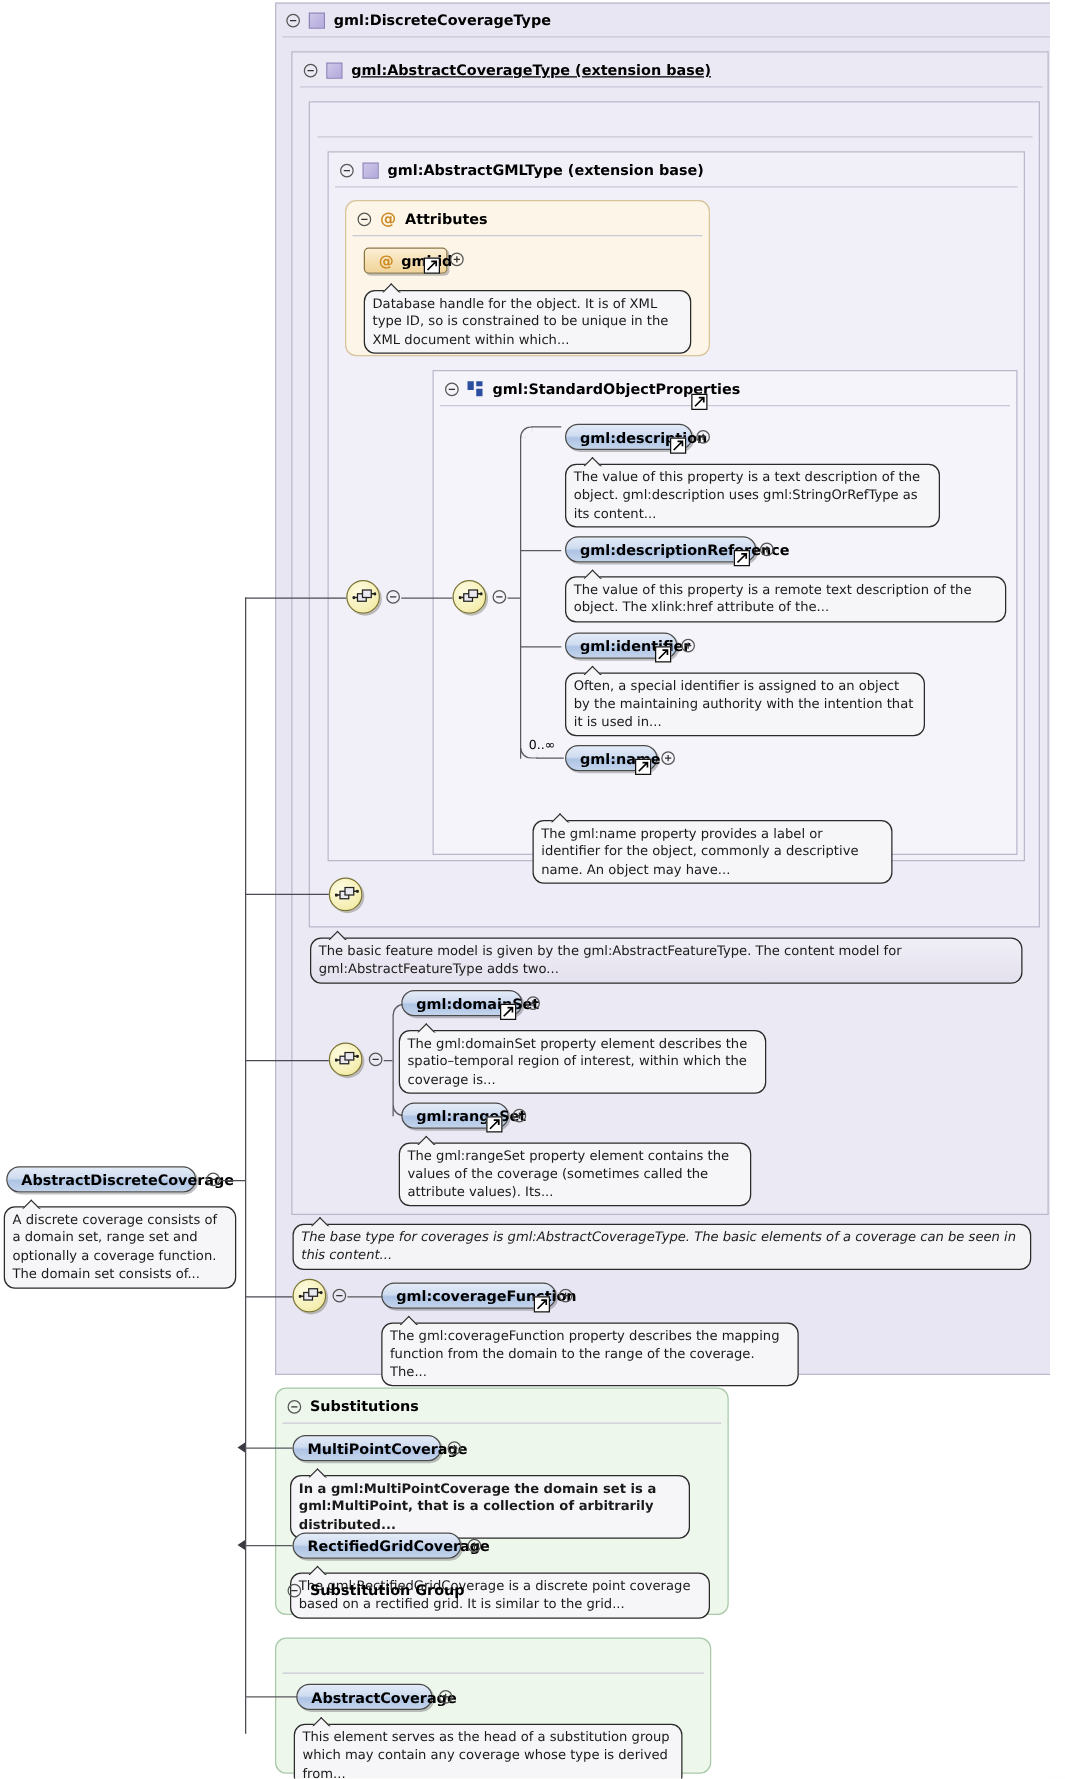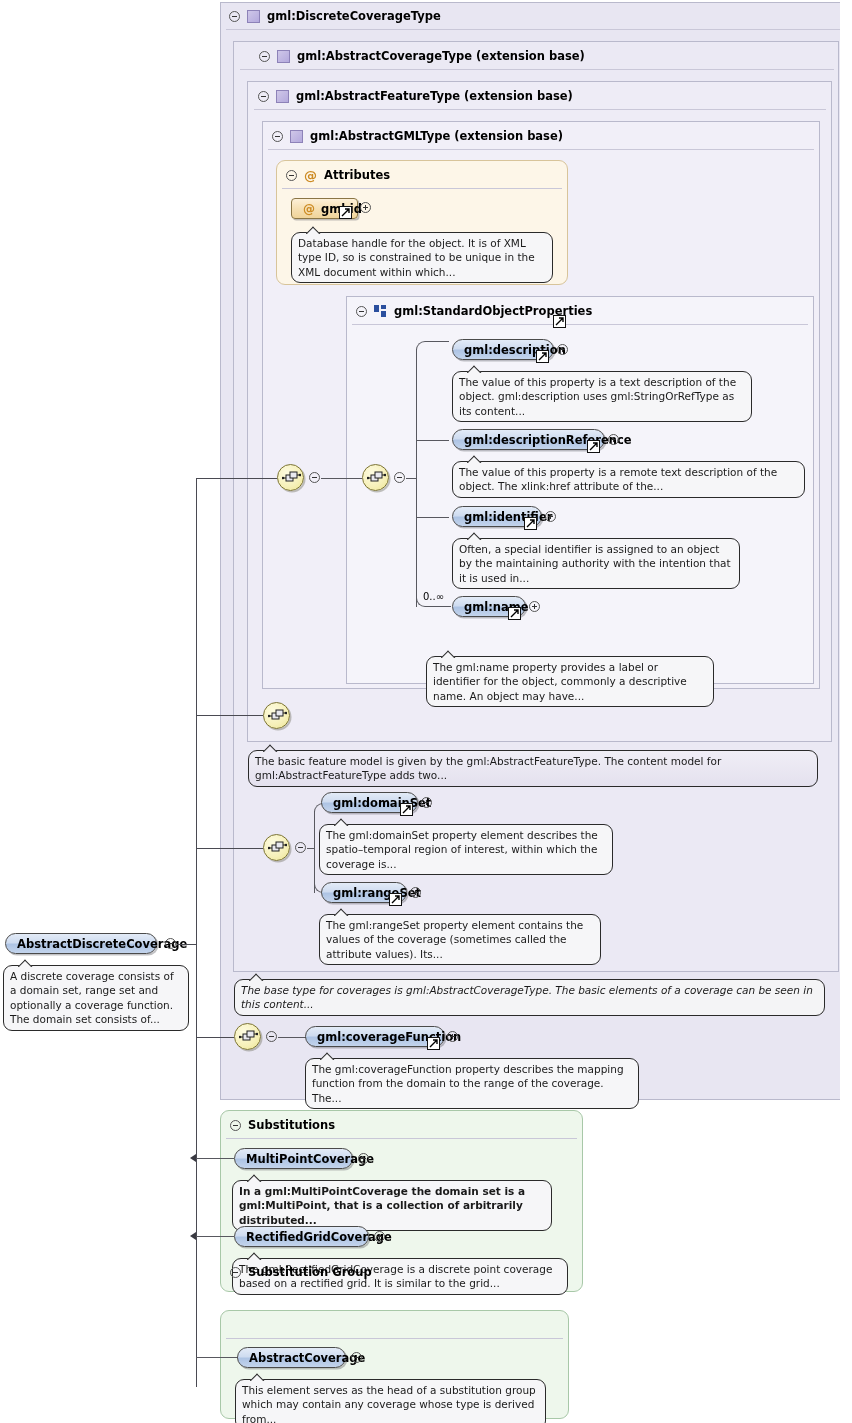--- a/index.html
+++ b/index.html
@@ -228,32 +228,27 @@
   <div class="panel lv3" style="left:247px; top:81px; width:585px; height:661px;"></div>
   <div class="panel lv4" style="left:262px; top:121px; width:558px; height:568px;"></div>
 
   <div class="panel-hd" style="left:221px; top:2px;">
     <span class="tgl"></span>
     <span class="tysq"></span>
     <span>gml:DiscreteCoverageType</span>
   </div>
   <div class="panel-rule" style="left:226px; top:29px; width:618px;"></div>
 
-  <div class="panel-hd" style="left:251px; top:42px;">
+  <div class="panel-hd" style="left:235px; top:42px;text-decoration:underline;">
     <span class="tgl"></span>
     <span class="tysq"></span>
     <span>gml:AbstractCoverageType (extension base)</span>
   </div>
   <div class="panel-rule" style="left:240px; top:69px; width:594px;"></div>
 
-  <div class="panel-hd" style="left:250px; top:82px;">
-    <span class="tgl"></span>
-    <span class="tysq"></span>
-    <span>gml:AbstractFeatureType (extension base)</span>
-  </div>
   <div class="panel-rule" style="left:254px; top:109px; width:572px;"></div>
 
   <div class="panel-hd" style="left:264px; top:122px;">
     <span class="tgl"></span>
     <span class="tysq"></span>
     <span>gml:AbstractGMLType (extension base)</span>
   </div>
   <div class="panel-rule" style="left:268px; top:149px; width:546px;"></div>
 
   <div class="attrpanel" style="left:276px; top:160px; width:292px; height:125px;"></div>

